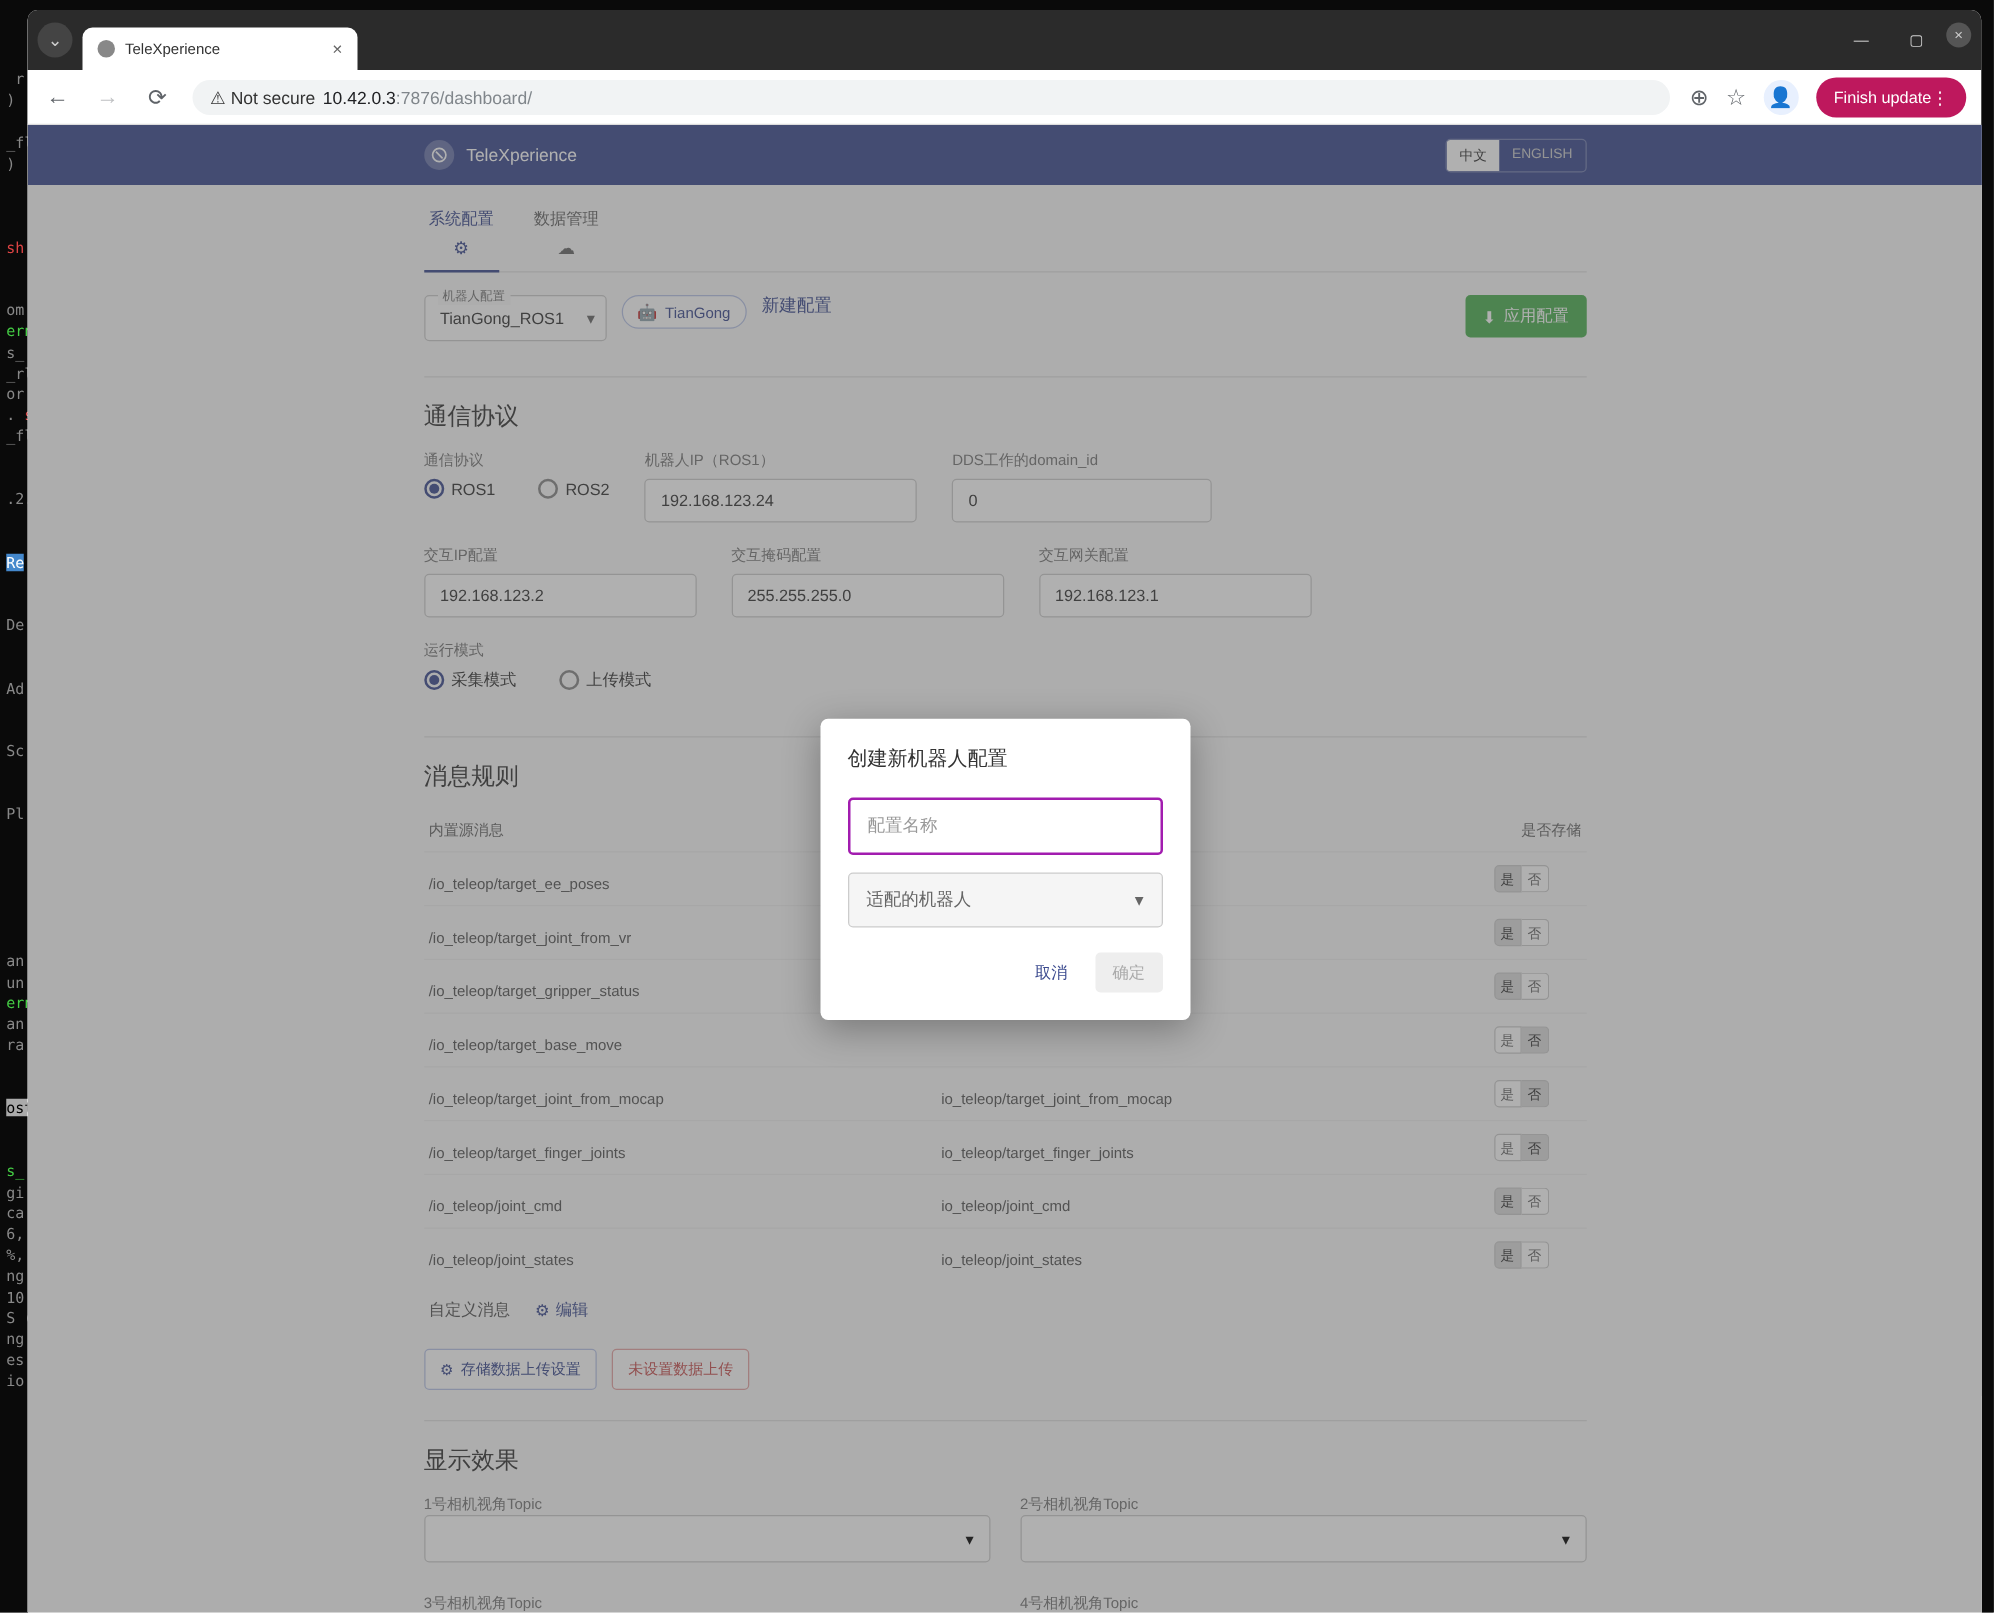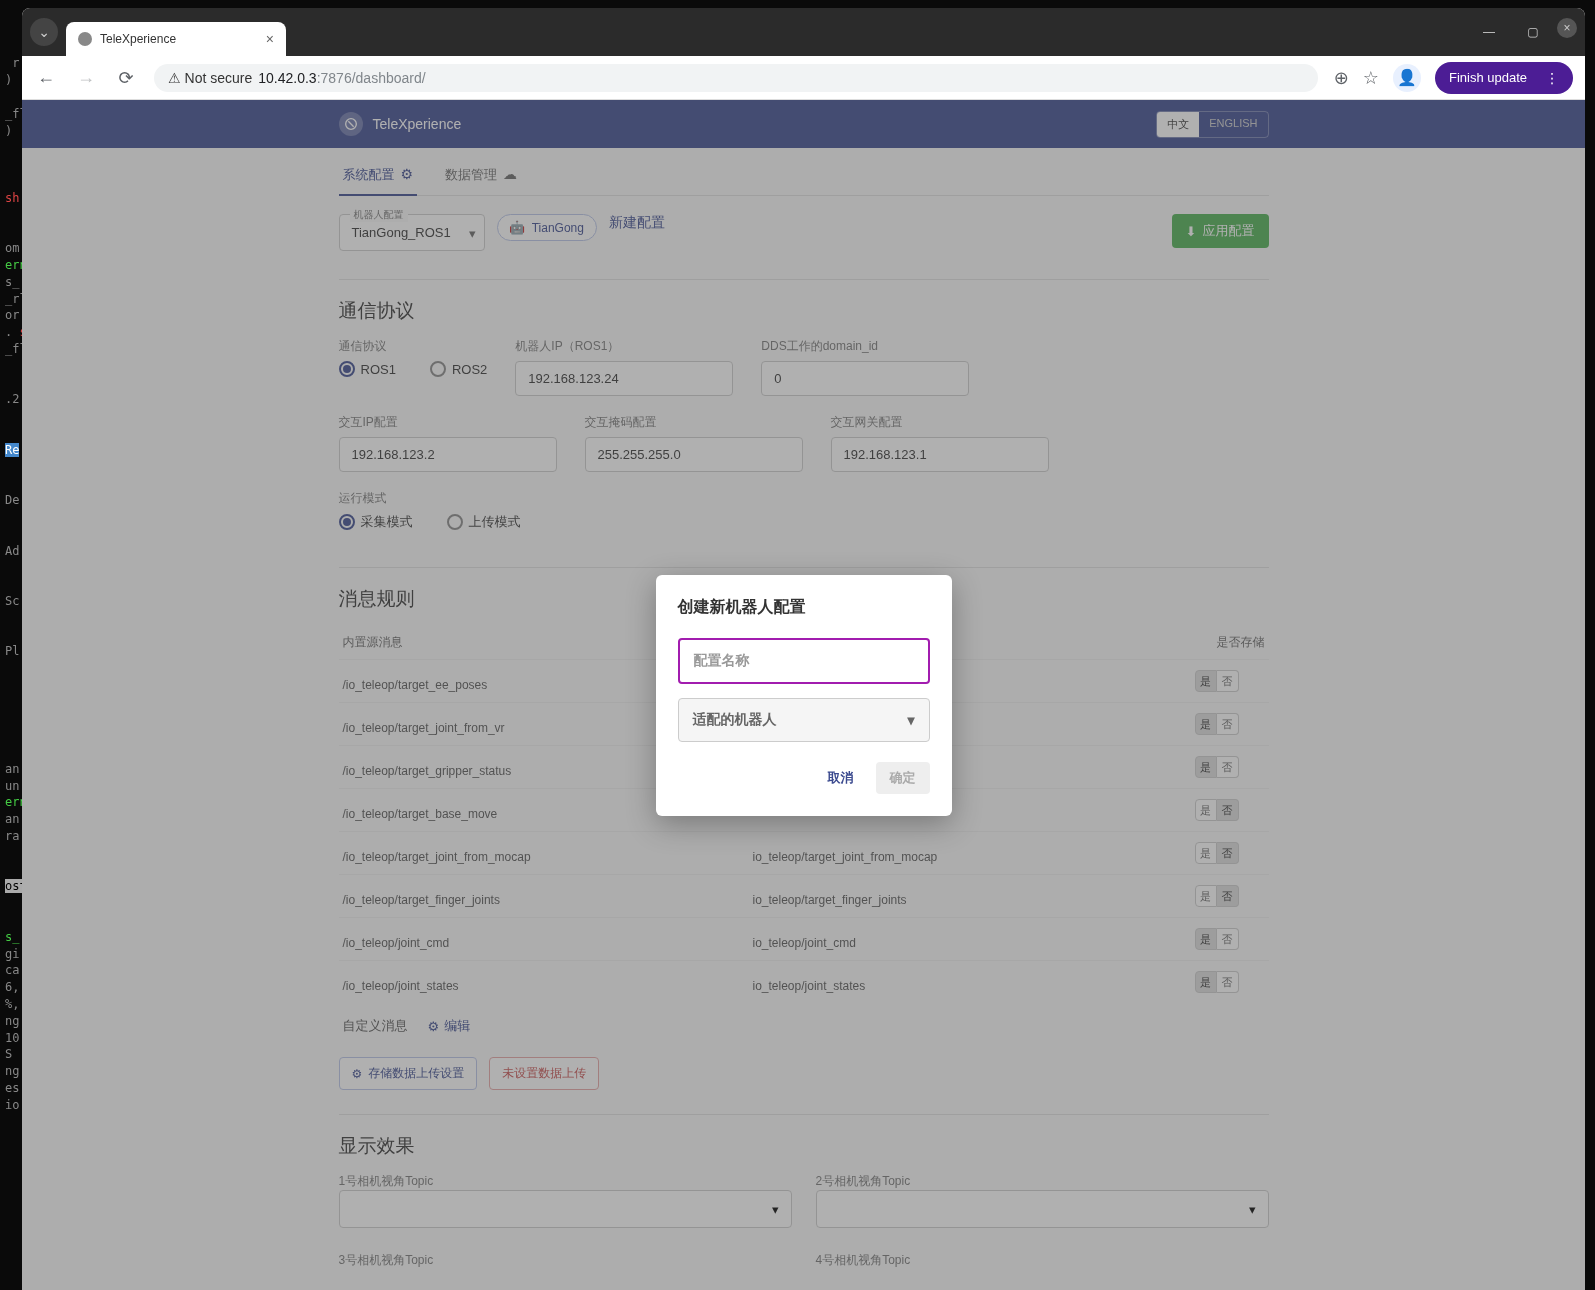--- a/index.html
+++ b/index.html
@@ -21,34 +21,34 @@
 .addr-bar { height: 44px; background: #fff; border-bottom: 1px solid #ddd; display: flex; align-items: center; padding: 0 12px; gap: 16px; }
 .nav-icon { color: #5f6368; font-size: 18px; width: 24px; text-align: center; cursor: pointer; }
 .url-box { flex: 1; display: flex; align-items: center; gap: 6px; background: #f1f3f4; border-radius: 20px; padding: 6px 14px; }
 .secure-chip { display: flex; align-items: center; gap: 4px; color: #333; font-size: 14px; font-weight: 500; }
 .url-text { color: #333; font-size: 14px; }
 .url-text .host { color: #202124; }
 .url-text .path { color: #80868b; }
 .addr-icons { display: flex; align-items: center; gap: 14px; }
 .addr-icon { color: #5f6368; font-size: 18px; cursor: pointer; }
 .profile-icon { width: 28px; height: 28px; border-radius: 50%; background: #e8f0fe; display: flex; align-items: center; justify-content: center; color: #1a73e8; font-size: 16px; }
-.finish-btn { background: #4c1d95; color: #fff; padding: 8px 14px; border-radius: 18px; font-size: 13px; display: flex; align-items: center; gap: 18px; }
+.finish-btn { background: #be185d; color: #fff; padding: 8px 14px; border-radius: 18px; font-size: 13px; display: flex; align-items: center; gap: 0; }
 .finish-btn .dots { font-size: 14px; }
 .page-content { flex: 1; background: #fafafa; overflow-y: auto; position: relative; }
 .app-header { height: 48px; background: #3b4a8f; display: flex; align-items: center; padding: 0 24px; }
 .app-header-inner { width: 930px; margin: 0 auto; display: flex; align-items: center; }
 .app-logo { width: 24px; height: 24px; background: rgba(255,255,255,0.25); border-radius: 50%; margin-right: 10px; display: flex; align-items: center; justify-content: center; }
 .app-logo svg { width: 16px; height: 16px; }
 .app-name { color: #fff; font-size: 14px; flex: 1; }
 .lang-toggle { display: flex; border: 1px solid rgba(255,255,255,0.3); border-radius: 4px; overflow: hidden; }
 .lang-btn { padding: 5px 10px; font-size: 11px; color: #ccc; cursor: pointer; }
 .lang-btn.active { background: #fff; color: #333; }
 .page-inner { width: 930px; margin: 0 auto; padding-bottom: 40px; }
 .tabs-row { display: flex; gap: 24px; padding: 12px 0 0; border-bottom: 1px solid #e0e0e0; }
-.page-tab { display: flex; gap: 6px; padding: 6px 4px 10px; color: #666; font-size: 13px; cursor: pointer; }
+.page-tab { display: flex; align-items: center; gap: 6px; padding: 6px 4px 10px; color: #666; font-size: 13px; cursor: pointer; flex-direction: column; }
 .page-tab.active { color: #3b4a8f; border-bottom: 2px solid #3b4a8f; margin-bottom: -1px; }
 .tab-ico { font-size: 14px; }
 .config-row { display: flex; align-items: flex-start; gap: 12px; padding: 18px 0; }
 .select-box { position: relative; border: 1px solid #ccc; border-radius: 4px; background: #fff; }
 .select-box.small { width: 146px; }
 .select-label { position: absolute; top: -7px; left: 10px; background: #fafafa; padding: 0 4px; font-size: 10px; color: #777; }
 .select-val { padding: 10px 30px 10px 12px; font-size: 13px; color: #333; }
 .select-arrow { position: absolute; right: 8px; top: 50%; transform: translateY(-50%); color: #666; }
 .chip { display: inline-flex; align-items: center; gap: 6px; border: 1px solid #b8c4e8; border-radius: 16px; padding: 5px 12px; color: #3b4a8f; font-size: 12px; background: #fff; }
 .chip-ico { font-size: 13px; }
@@ -79,21 +79,21 @@
 .tog:last-child { border-radius: 0 4px 4px 0; border-left: none; }
 .custom-row { display: flex; align-items: center; gap: 20px; padding: 14px 4px; font-size: 13px; color: #555; }
 .edit-link { color: #3b4a8f; display: flex; align-items: center; gap: 5px; cursor: pointer; }
 .anno-btns { display: flex; gap: 12px; margin-top: 8px; }
 .outline-btn { border: 1px solid #b8c4e8; color: #3b4a8f; background: #fff; padding: 7px 12px; border-radius: 4px; font-size: 12px; display: flex; align-items: center; gap: 6px; cursor: pointer; }
 .outline-btn.warn { border-color: #e5a4a4; color: #c85050; }
 .camera-grid { display: flex; flex-wrap: wrap; gap: 24px; }
 .camera-field { flex: 0 0 calc(50% - 12px); }
 .camera-select { border: 1px solid #ccc; border-radius: 4px; padding: 10px 12px; background: #fff; display: flex; justify-content: flex-end; align-items: center; height: 38px; }
 .modal-overlay { position: absolute; inset: 0; background: rgba(80,80,80,0.45); display: flex; align-items: center; justify-content: center; z-index: 100; }
-.modal { background: #fff; border-radius: 6px; width: 296px; padding: 22px; box-shadow: 0 8px 30px rgba(0,0,0,0.3); font-weight: bold; }
+.modal { background: #fff; border-radius: 6px; width: 296px; padding: 22px; box-shadow: 0 8px 30px rgba(0,0,0,0.3); }
 .modal-title { font-size: 16px; color: #333; margin-bottom: 20px; }
 .modal-input { width: 100%; border: 2px solid #a21caf; border-radius: 4px; padding: 12px 14px; font-size: 14px; margin-bottom: 14px; color: #999; }
 .modal-select { width: 100%; border: 1px solid #ccc; border-radius: 4px; padding: 12px 14px; font-size: 14px; background: #f5f5f5; display: flex; justify-content: space-between; align-items: center; color: #666; margin-bottom: 20px; }
 .modal-actions { display: flex; justify-content: flex-end; gap: 8px; }
 .modal-btn { padding: 7px 14px; border-radius: 4px; font-size: 13px; cursor: pointer; }
 .modal-btn.cancel { color: #3b4a8f; background: none; }
 .modal-btn.confirm { background: #eee; color: #aaa; }
 </style>
 </head>
 <body>

